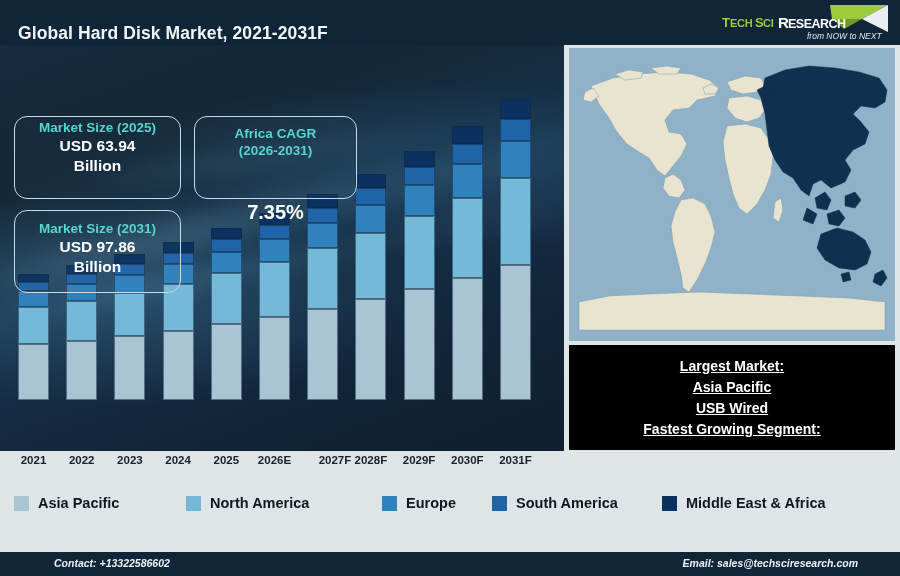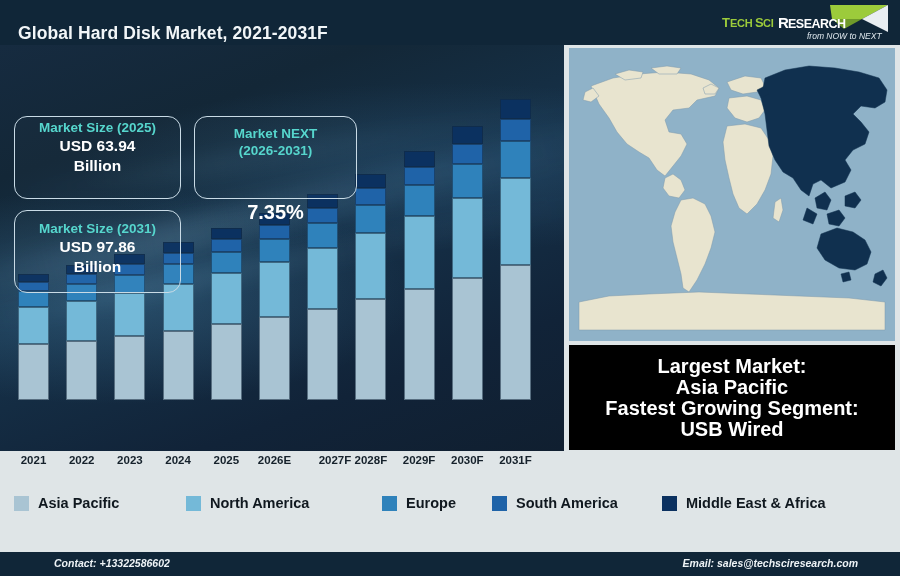--- a/index.html
+++ b/index.html
@@ -85,21 +85,21 @@
     background:#8fb2c8; overflow:hidden;
   }
   #mapwrap svg { display:block; width:100%; height:100%; }
 
   
   #callout {
     position:absolute; left:569px; top:345px; width:326px; height:105px;
     background:#000000; color:#ffffff; text-align:center;
     display:flex; flex-direction:column; justify-content:center;
   }
-  #callout div { font-size:20px; font-weight:bold; line-height:21px; }
+  #callout div { font-size:14px; font-weight:bold; line-height:21px;text-decoration:underline; }
 
   
   #legend {
     position:absolute; left:0; top:476px; width:900px; height:60px;
     background:#dfe5e7;
   }
   .leg-item { position:absolute; top:19px; display:flex; align-items:center; }
   .leg-sw { width:15px; height:15px; margin-right:9px; }
   .leg-tx { font-size:14.5px; font-weight:bold; color:#10181f; white-space:nowrap; }
 
@@ -224,21 +224,21 @@
         </div>
       </div>
 
     <div class="infobox" id="box-size2025">
       <div class="ib-label">Market Size (2025)</div>
       <div class="ib-value">USD 63.94</div>
       <div class="ib-value">Billion</div>
     </div>
 
     <div class="infobox" id="box-cagr">
-      <div class="ib-label">Market NEXT</div>
+      <div class="ib-label">Africa CAGR</div>
       <div class="ib-label">(2026-2031)</div>
       <div class="ib-big">7.35%</div>
     </div>
 
     <div class="infobox" id="box-size2031">
       <div class="ib-label">Market Size (2031)</div>
       <div class="ib-value">USD 97.86</div>
       <div class="ib-value">Billion</div>
     </div>
   </div>
@@ -284,22 +284,22 @@
         <path d="M306,226 L314,222 L318,230 L312,238 L304,234 Z"></path>
         <path d="M272,226 L280,224 L282,232 L274,234 Z"></path>
         <path d="M188,42 L196,38 L200,46 L192,50 Z"></path>
       </g>
     </svg>
   </div>
 
   <div id="callout">
     <div>Largest Market:</div>
     <div>Asia Pacific</div>
+    <div>USB Wired</div>
     <div>Fastest Growing Segment:</div>
-    <div>USB Wired</div>
   </div>
 
   <div id="legend">
       <div class="leg-item" style="left: 14px;">
         <span class="leg-sw" style="background: rgb(169, 196, 211);"></span>
         <span class="leg-tx">Asia Pacific</span>
       </div>
       <div class="leg-item" style="left: 186px;">
         <span class="leg-sw" style="background: rgb(116, 185, 216);"></span>
         <span class="leg-tx">North America</span>

